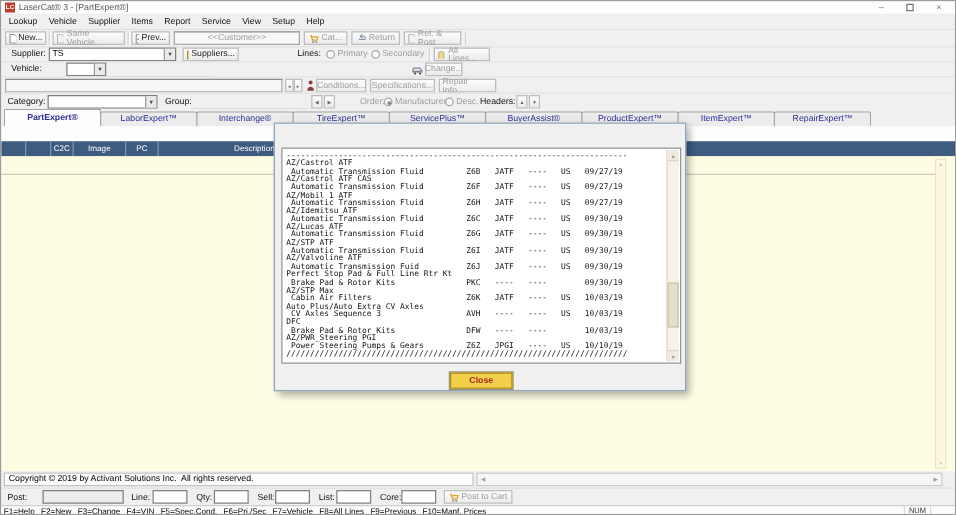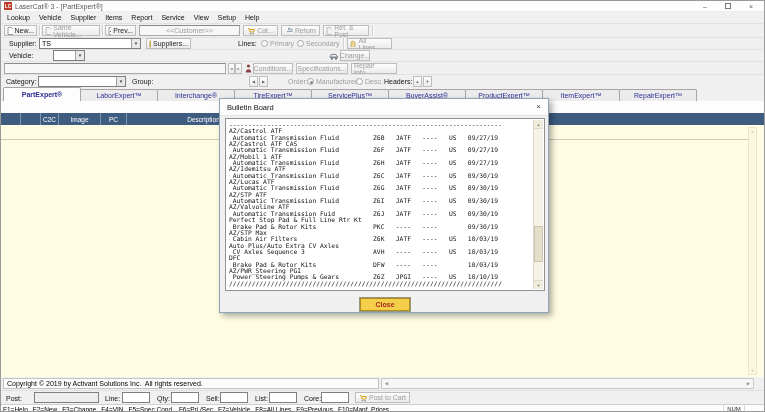--- a/index.html
+++ b/index.html
@@ -326,24 +326,20 @@
       <span>F5=Spec.Cond.</span>
       <span>F6=Pri./Sec</span>
       <span>F7=Vehicle</span>
       <span>F8=All Lines</span>
       <span>F9=Previous</span>
       <span>F10=Manf. Prices</span>
       <span class="numbox">NUM</span>
     </div>
 
   <div class="dialog">
-    <div class="dlg-title">
-      <span>Bulletin Board</span>
-      <span class="dlg-close">×</span>
-    </div>
     <div class="dlg-body">
       <div class="dlg-text" id="bulletin-text">------------------------------------------------------------------------
 AZ/Castrol ATF
  Automatic Transmission Fluid         Z6B   JATF   ----   US   09/27/19
 AZ/Castrol ATF CAS
  Automatic Transmission Fluid         Z6F   JATF   ----   US   09/27/19
 AZ/Mobil 1 ATF
  Automatic Transmission Fluid         Z6H   JATF   ----   US   09/27/19
 AZ/Idemitsu ATF
  Automatic Transmission Fluid         Z6C   JATF   ----   US   09/30/19

